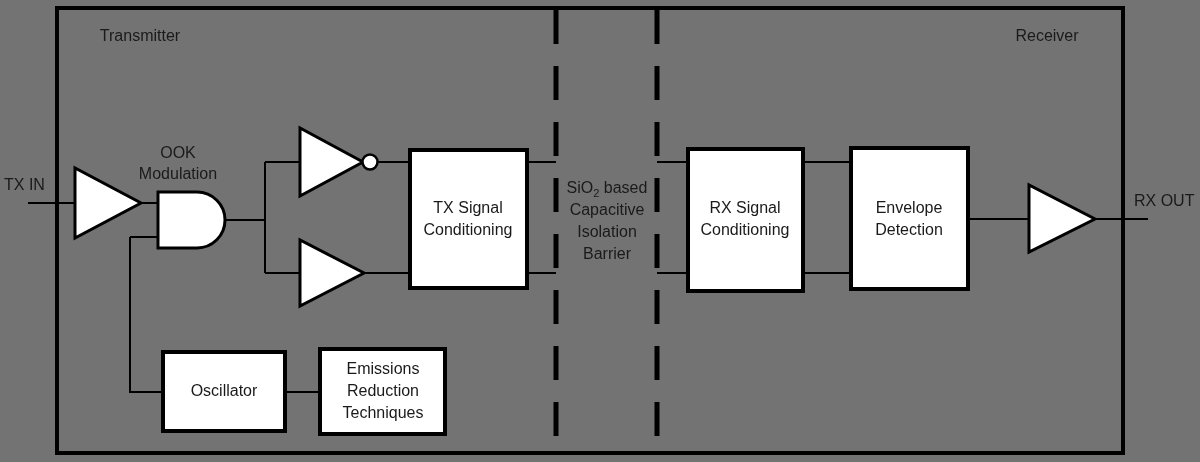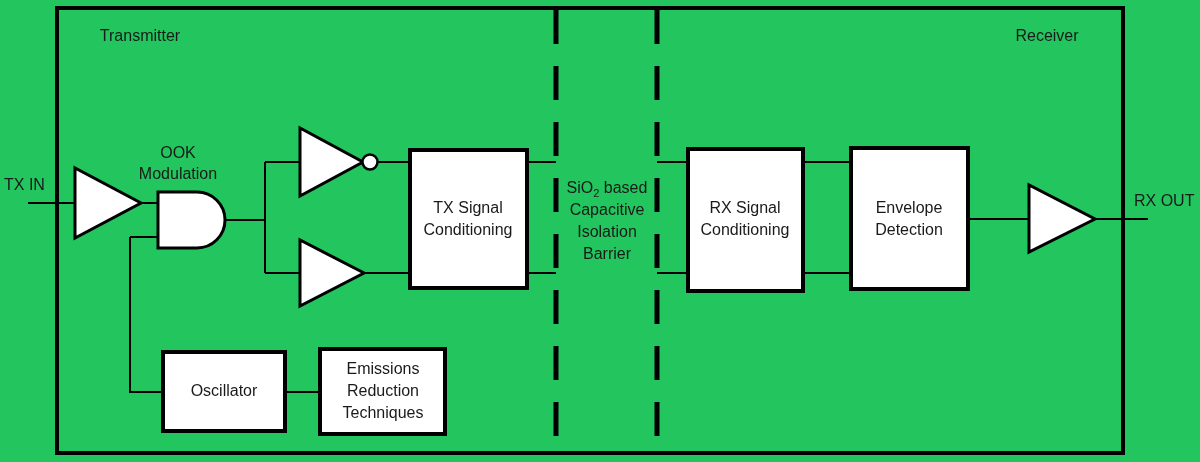--- a/index.html
+++ b/index.html
@@ -4,21 +4,21 @@
 <style>
   html, body {
     margin: 0;
     padding: 0;
     background: #ffffff;
   }
   #canvas {
     position: relative;
     width: 1200px;
     height: 462px;
-    background: #22c55e;
+    background: #737373;
     font-family: "Liberation Sans", sans-serif;
     overflow: hidden;
   }
   #diagram-svg {
     position: absolute;
     left: 0;
     top: 0;
     width: 1200px;
     height: 462px;
   }

